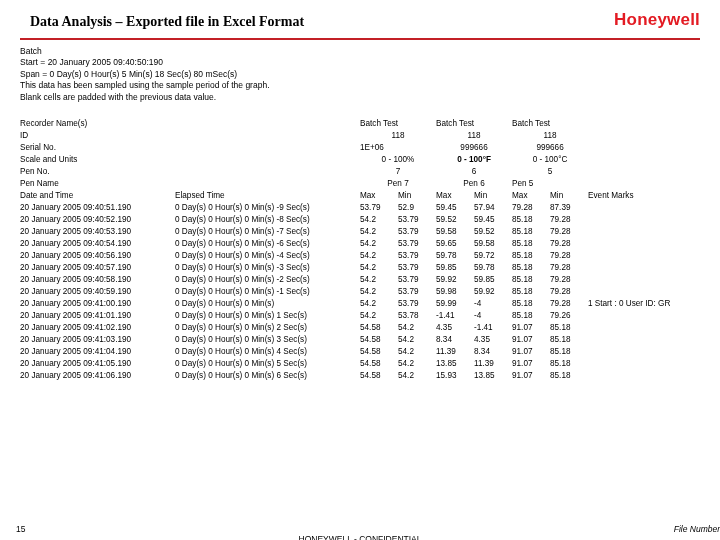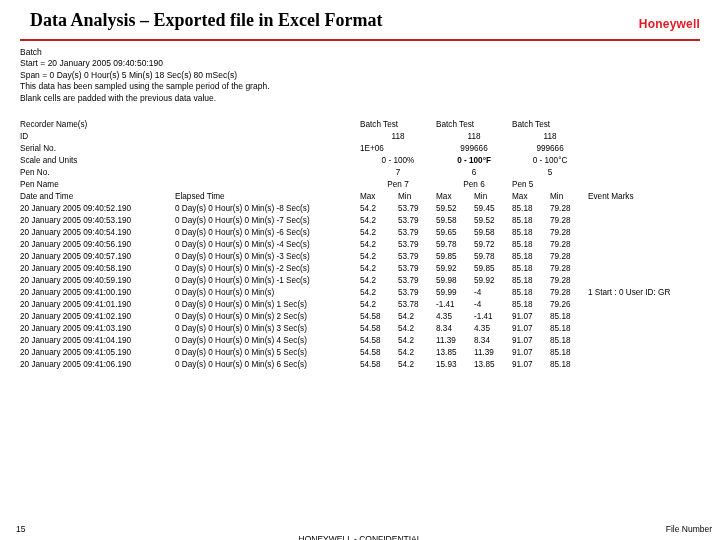--- a/index.html
+++ b/index.html
@@ -13,26 +13,26 @@
     overflow: hidden;
   }
   .header {
     padding: 10px 20px 4px 30px;
     display: flex;
     justify-content: space-between;
     align-items: flex-end;
   }
   .title {
     font-family: "Times New Roman", serif;
-    font-size: 18px;
+    font-size: 14px;
     font-weight: bold;
   }
   .brand {
     font-weight: 900;
-    font-size: 12px;
+    font-size: 17px;
     color: #e31b23;
     letter-spacing: 0.2px;
   }
   .rule {
     margin: 4px 20px 6px 20px;
     height: 2px;
     background: #c32026;
   }
   .content {
     padding: 0 18px 0 20px;
@@ -62,21 +62,21 @@
   .c-event { width: auto; }
   .b { font-weight: bold; }
   .footer {
     position: absolute;
     bottom: 6px;
     left: 0; right: 0;
     font-size: 8.5px;
   }
   .slide-num { position: absolute; left: 16px; bottom: 0; }
   .conf { position: absolute; left: 0; right: 0; text-align: center; }
-  .file-num { position: absolute; right: 8px; bottom: 0; }
+  .file-num { position: absolute; right: 0; bottom: 0; font-style: italic; }
 </style>
 </head>
 <body>
 
 <div class="header">
   <div class="title">Data Analysis – Exported file in Excel Format</div>
   <div class="brand">Honeywell</div>
 </div>
 <div class="rule"></div>
 
@@ -172,20 +172,31 @@
       <col class="c-num">
         <col class="c-num">
       <col class="c-num">
         <col class="c-num">
       <col class="c-num">
         <col class="c-num">
       <col class="c-event">
     </colgroup>
     <tbody id="rows">
         <tr>
+          <td class="c-date b">20 January 2005 09:40:51.190</td>
+          <td class="c-elapsed">0 Day(s) 0 Hour(s) 0 Min(s) -9 Sec(s)</td>
+          <td class="c-num">53.79</td>
+          <td class="c-num">52.9</td>
+          <td class="c-num">59.45</td>
+          <td class="c-num">57.94</td>
+          <td class="c-num">79.28</td>
+          <td class="c-num">87.39</td>
+          <td class="c-event"></td>
+        </tr>
+        <tr>
           <td class="c-date b">20 January 2005 09:40:52.190</td>
           <td class="c-elapsed">0 Day(s) 0 Hour(s) 0 Min(s) -8 Sec(s)</td>
           <td class="c-num">54.2</td>
           <td class="c-num">53.79</td>
           <td class="c-num">59.52</td>
           <td class="c-num">59.45</td>
           <td class="c-num">85.18</td>
           <td class="c-num">79.28</td>
           <td class="c-event"></td>
         </tr>

